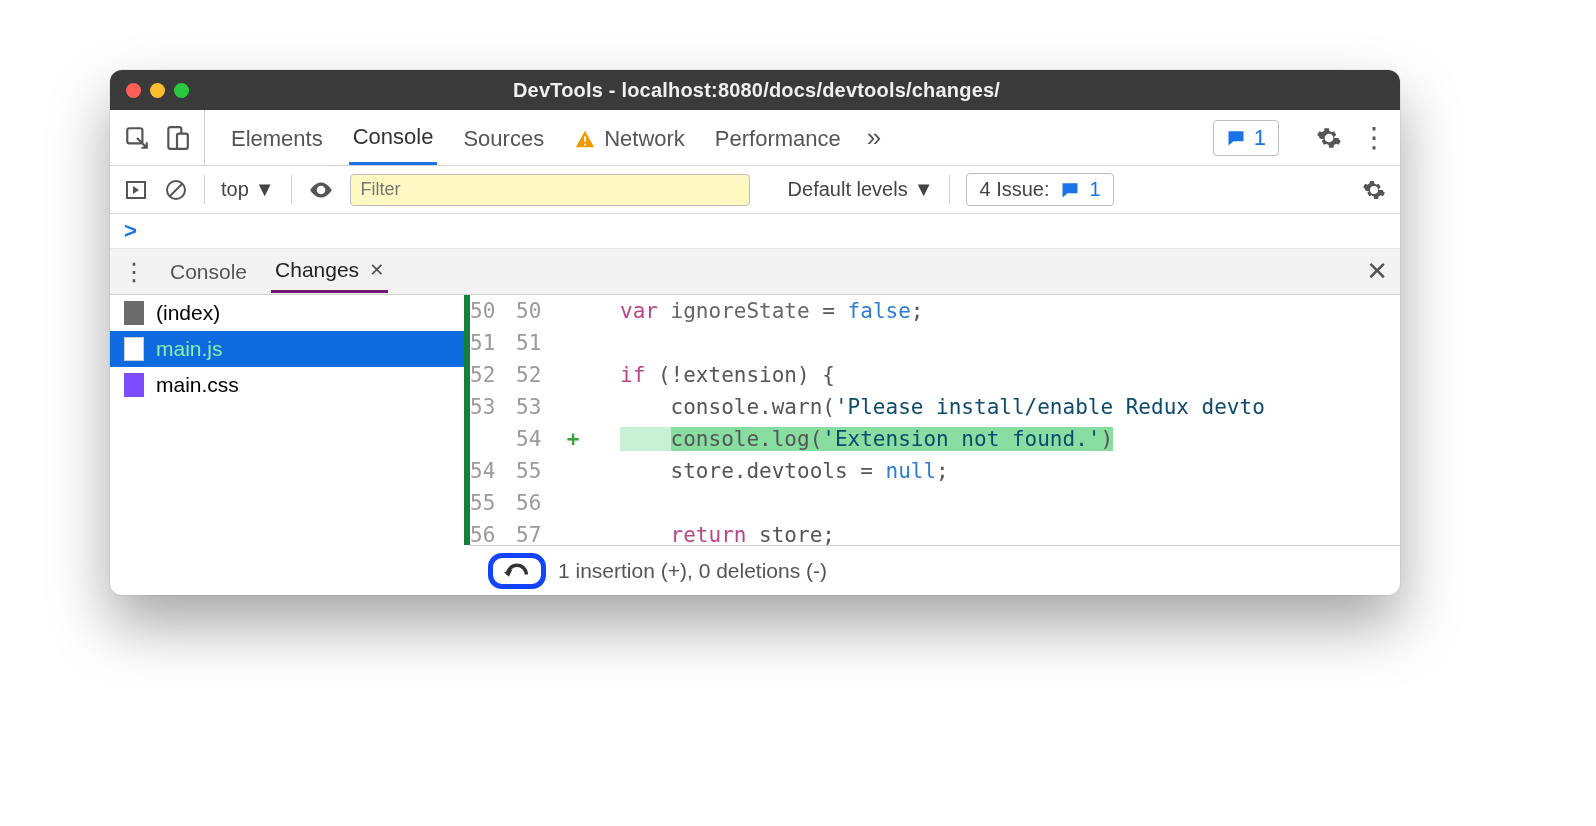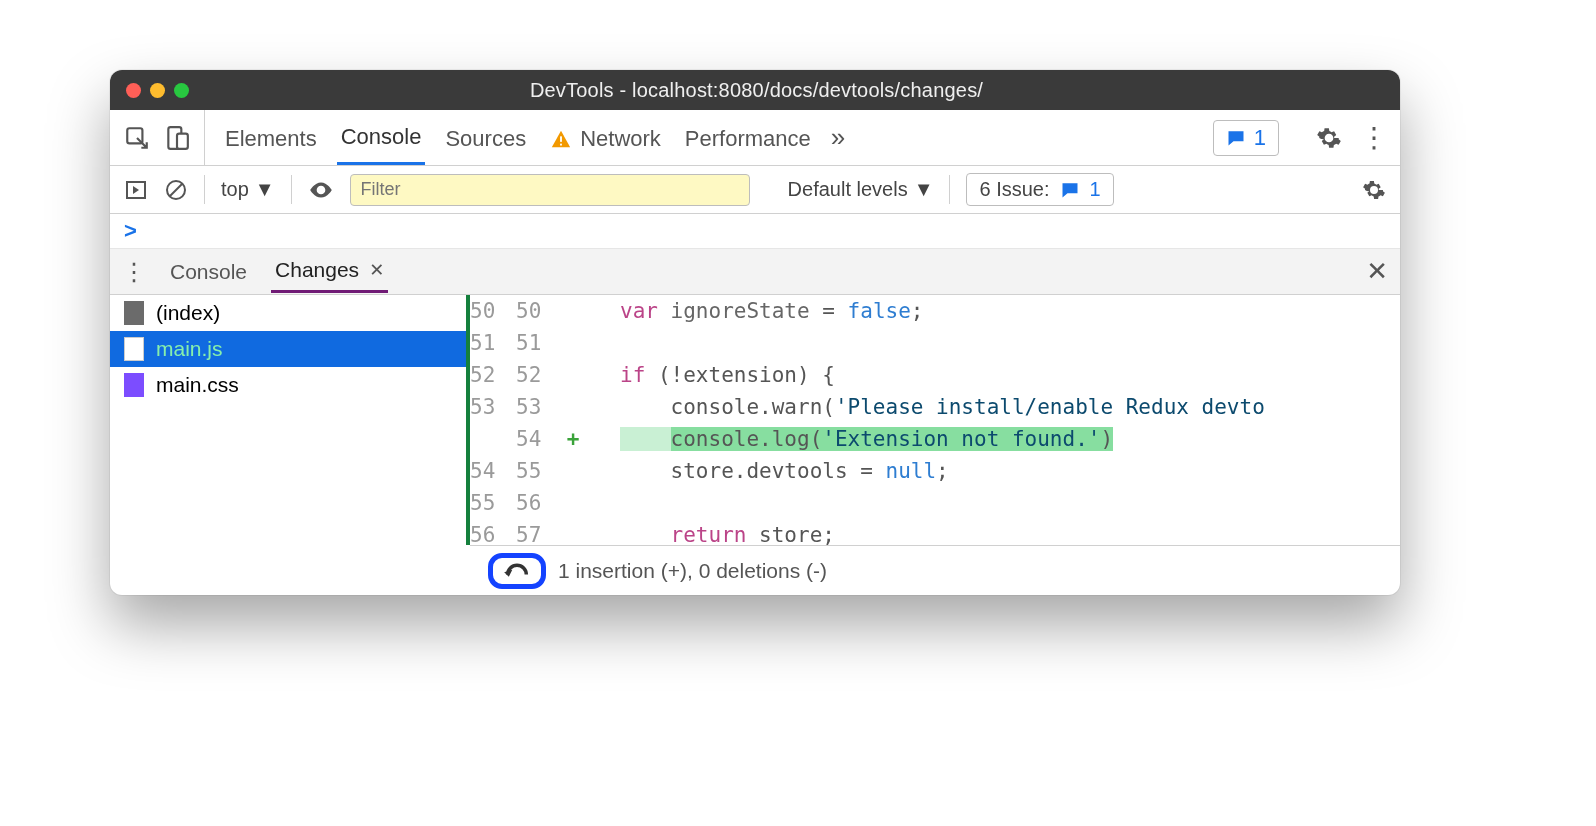--- a/index.html
+++ b/index.html
@@ -4,24 +4,24 @@
 <style>
   * { box-sizing: border-box; margin: 0; padding: 0; }
   body { font-family: -apple-system, "Helvetica Neue", Arial, sans-serif; background: #fff; width: 1596px; height: 826px; padding: 70px 110px; }
   .window { width: 1290px; border-radius: 12px; overflow: hidden; box-shadow: 0 30px 60px rgba(0,0,0,.35), 0 0 0 1px rgba(0,0,0,.05); background: #fff; }
 
   
   .titlebar { background: #3a3a3a; height: 40px; display:flex; align-items:center; padding: 0 16px; }
   .traffic { display:flex; gap:9px; }
   .dot { width:15px; height:15px; border-radius:50%; }
   .red{background:#ff5f57}.yellow{background:#febc2e}.green{background:#28c840}
-  .title { flex:1; text-align:center; color:#efefef; font-size:20px; font-weight:400; letter-spacing:.2px; }
-
-  
-  .tabs { height:56px; border-bottom:1px solid #d0d0d0; display:flex; align-items:center; padding:0 14px; gap:16px; font-size:22px; color:#555; }
+  .title { flex:1; text-align:center; color:#efefef; font-size:20px; font-weight:700; letter-spacing:.2px; }
+
+  
+  .tabs { height:56px; border-bottom:1px solid #d0d0d0; display:flex; align-items:center; padding:0 14px; gap:22px; font-size:22px; color:#555; }
   .tabs .left-icons{display:flex;gap:14px;align-items:center;padding-right:14px;border-right:1px solid #d0d0d0; height:100%;}
   .icon-btn{color:#555;display:inline-flex;align-items:center;justify-content:center;cursor:pointer}
   .tab{padding:14px 4px 12px; cursor:pointer}
   .tab.active{color:#333;border-bottom:3px solid #1a73e8}
   .tab.warn{display:flex;align-items:center;gap:8px}
   .warn-tri{color:#f29900}
   .tabs .right{margin-left:auto;display:flex;align-items:center;gap:18px}
   .badge-box{border:1px solid #bdbdbd;border-radius:4px;padding:4px 12px;display:flex;align-items:center;gap:8px;color:#1a73e8;font-weight:500}
   .gear,.dots{color:#555}
 
@@ -40,21 +40,21 @@
   
   .drawer-tabs{height:46px;border-bottom:1px solid #d0d0d0;display:flex;align-items:center;padding:0 12px;gap:20px;font-size:21px;color:#555;background:#f3f3f3}
   .drawer-tabs .more{font-size:24px}
   .dtab{padding:8px 4px;cursor:pointer}
   .dtab.active{color:#222;border-bottom:3px solid #701a75;display:flex;align-items:center;gap:10px}
   .dtab .x{color:#555;font-size:18px}
   .drawer-tabs .close{margin-left:auto;font-size:26px;cursor:pointer}
 
   
   .drawer-body{display:flex;height:250px}
-  .filelist{width:360px;border-right:4px solid #15803d;background:#fff;font-size:21px}
+  .filelist{width:360px;border-right:6px solid #15803d;background:#fff;font-size:21px}
   .frow{display:flex;align-items:center;gap:12px;padding:6px 14px;cursor:pointer}
   .frow.sel{background:#106ae0;color:#86efac}
   .ficon{width:20px;height:24px;display:inline-block}
   .fi-gray{background:#6b6b6b}
   .fi-white{background:#fff;border:1px solid #ccc}
   .fi-purple{background:#7c4dff}
 
   .diff{flex:1;overflow:hidden;font-family: ui-monospace, Menlo, Consolas, monospace;font-size:21px;color:#555;position:relative;background:#fff}
   .code{margin-left:150px}
   .row{display:flex;height:32px;align-items:center}
@@ -161,21 +161,21 @@
           <path d="M12 5C6 5 2 12 2 12s4 7 10 7 10-7 10-7-4-7-10-7zm0 11a4 4 0 110-8 4 4 0 010 8z"></path>
         </svg>
     </span>
     <input class="filter" placeholder="Filter" style="">
     <span class="ctx levels">
       <span>Default levels</span>
       <span>▼</span>
     </span>
     <span class="sep"></span>
     <span class="issue-box">
-      <span>6 Issue:</span>
+      <span>4 Issue:</span>
       <svg width="20" height="20" viewBox="0 0 24 24" fill="#1a73e8">
           <path d="M3 4h18v12H9l-6 5z"></path>
         </svg>
       <span style="color:#1a73e8">1</span>
     </span>
     <span class="icon-btn gear">
       <svg width="24" height="24" viewBox="0 0 24 24" fill="#555">
           <path d="M12 8a4 4 0 100 8 4 4 0 000-8zm9 4a7 7 0 01-.1 1.2l2 1.6-2 3.4-2.4-1a7 7 0 01-2 1.2l-.4 2.6h-4l-.4-2.6a7 7 0 01-2-1.2l-2.4 1-2-3.4 2-1.6A7 7 0 013 12a7 7 0 01.1-1.2l-2-1.6 2-3.4 2.4 1a7 7 0 012-1.2L7.9 3h4l.4 2.6a7 7 0 012 1.2l2.4-1 2 3.4-2 1.6c.06.4.1.8.1 1.2z"></path>
         </svg>
     </span>

